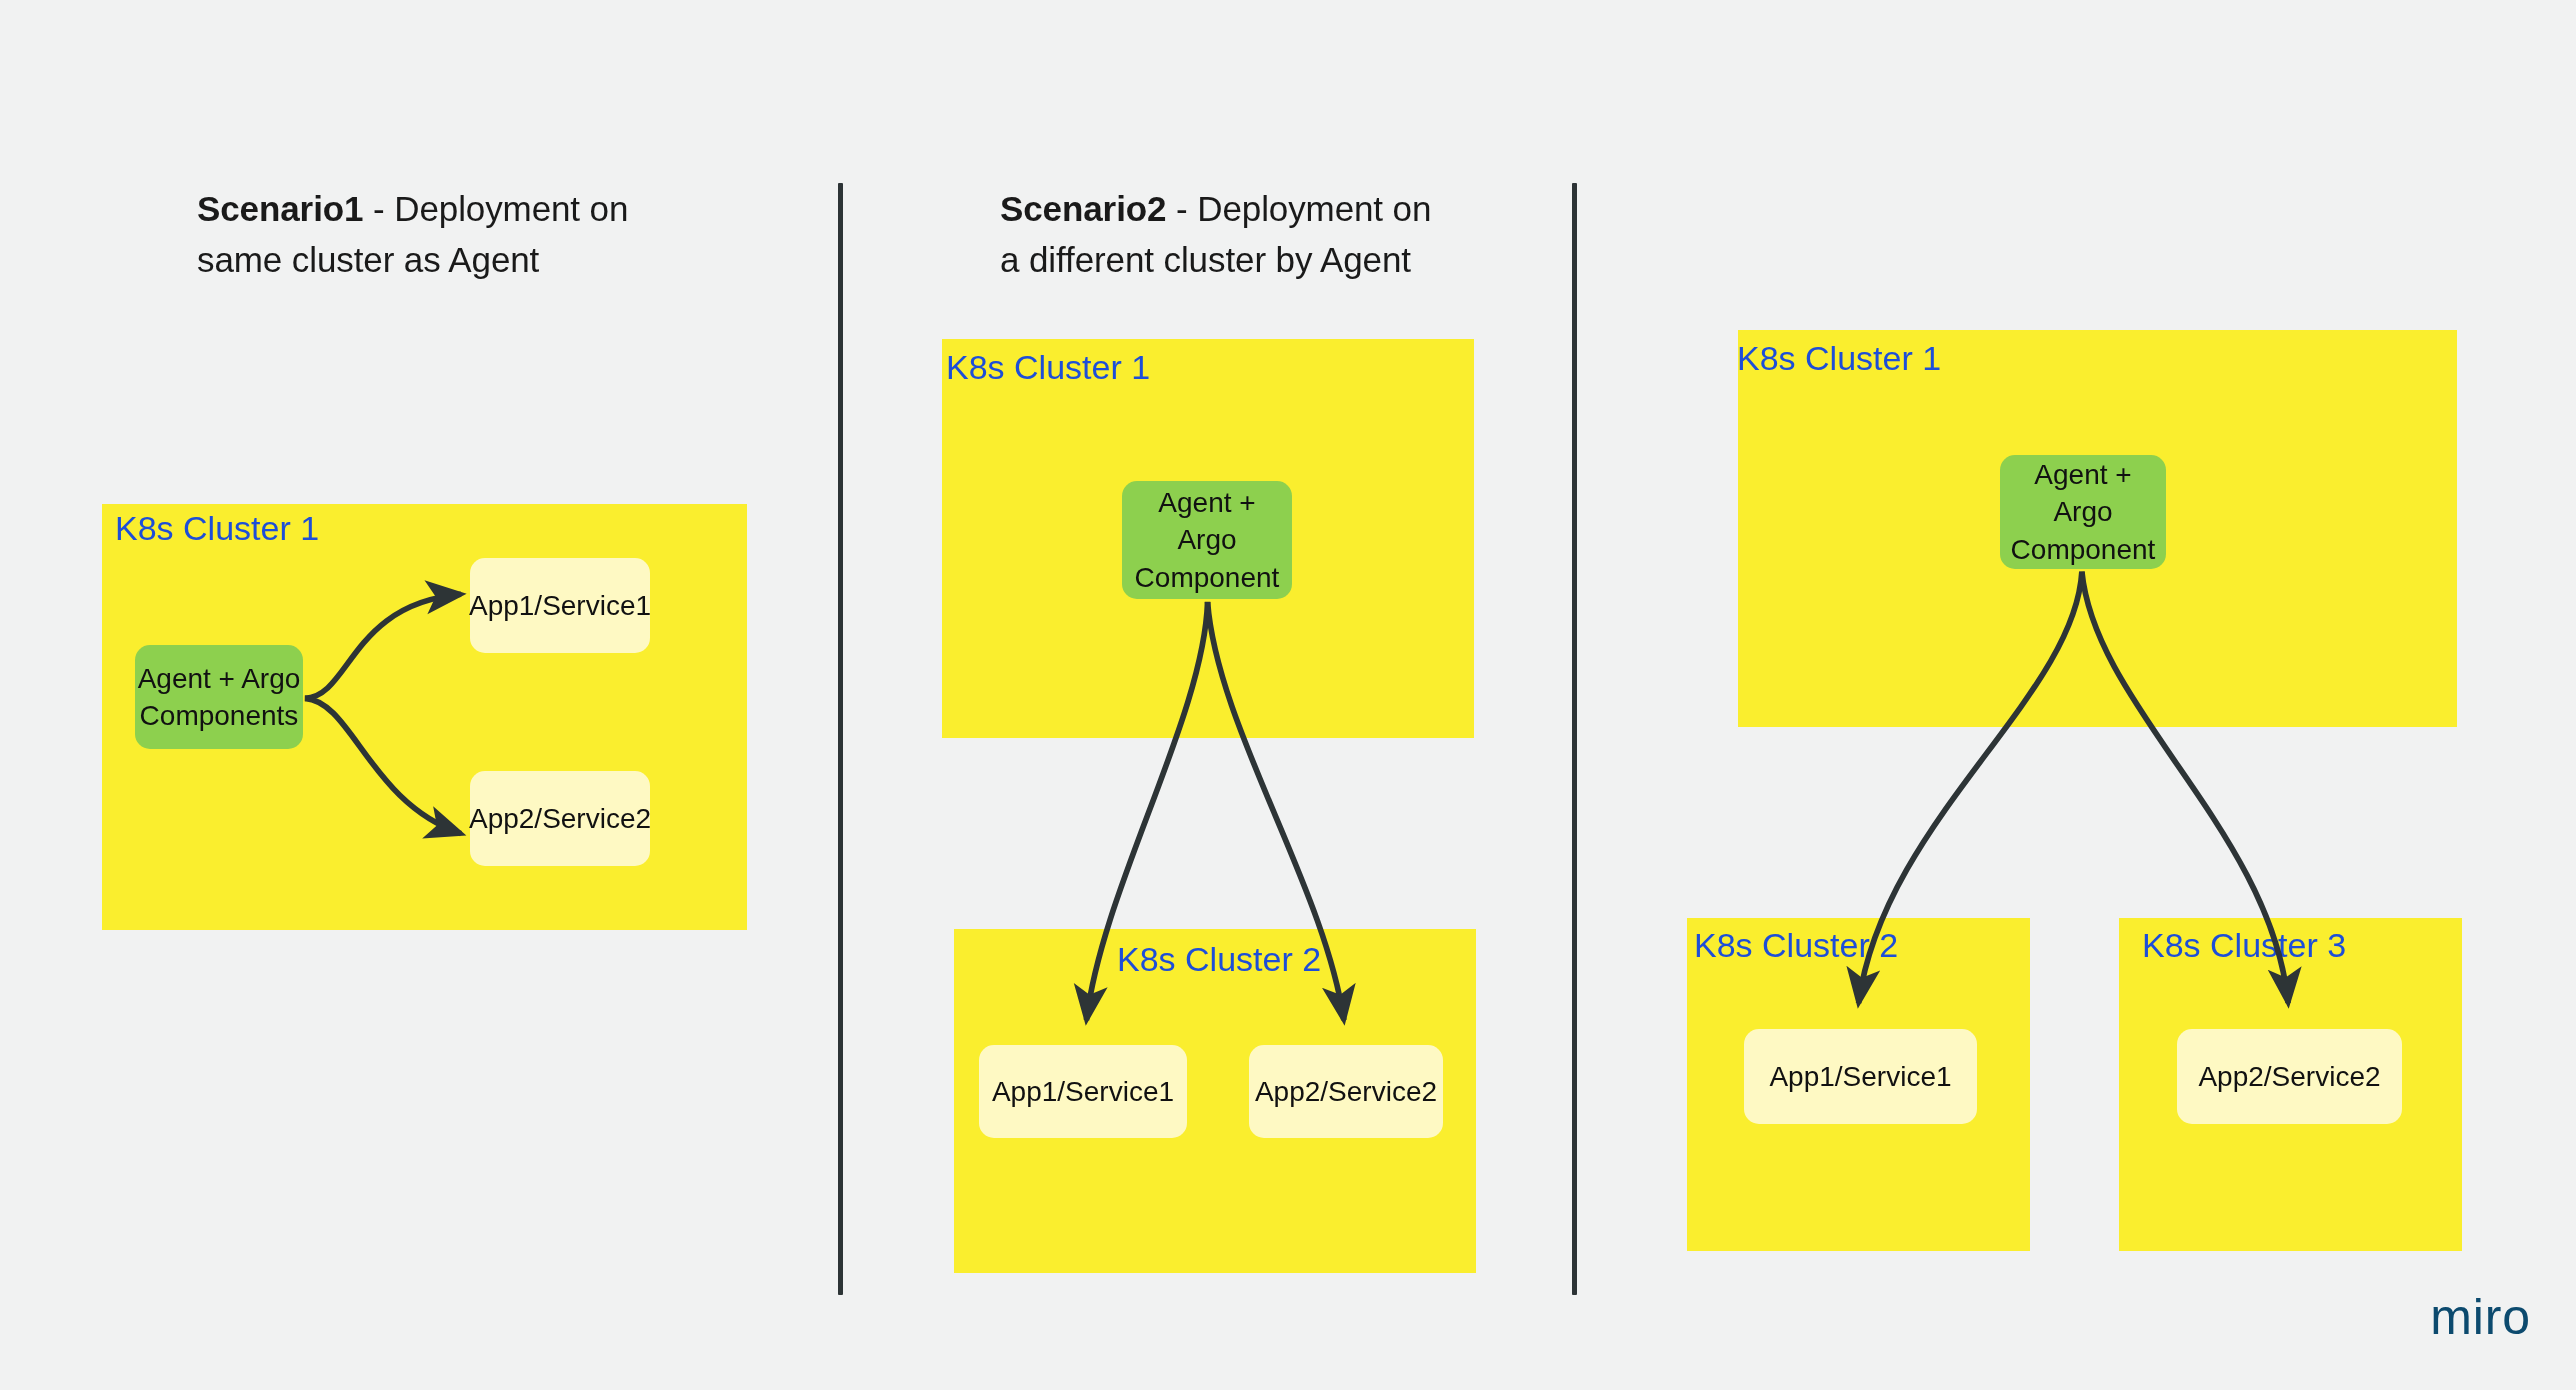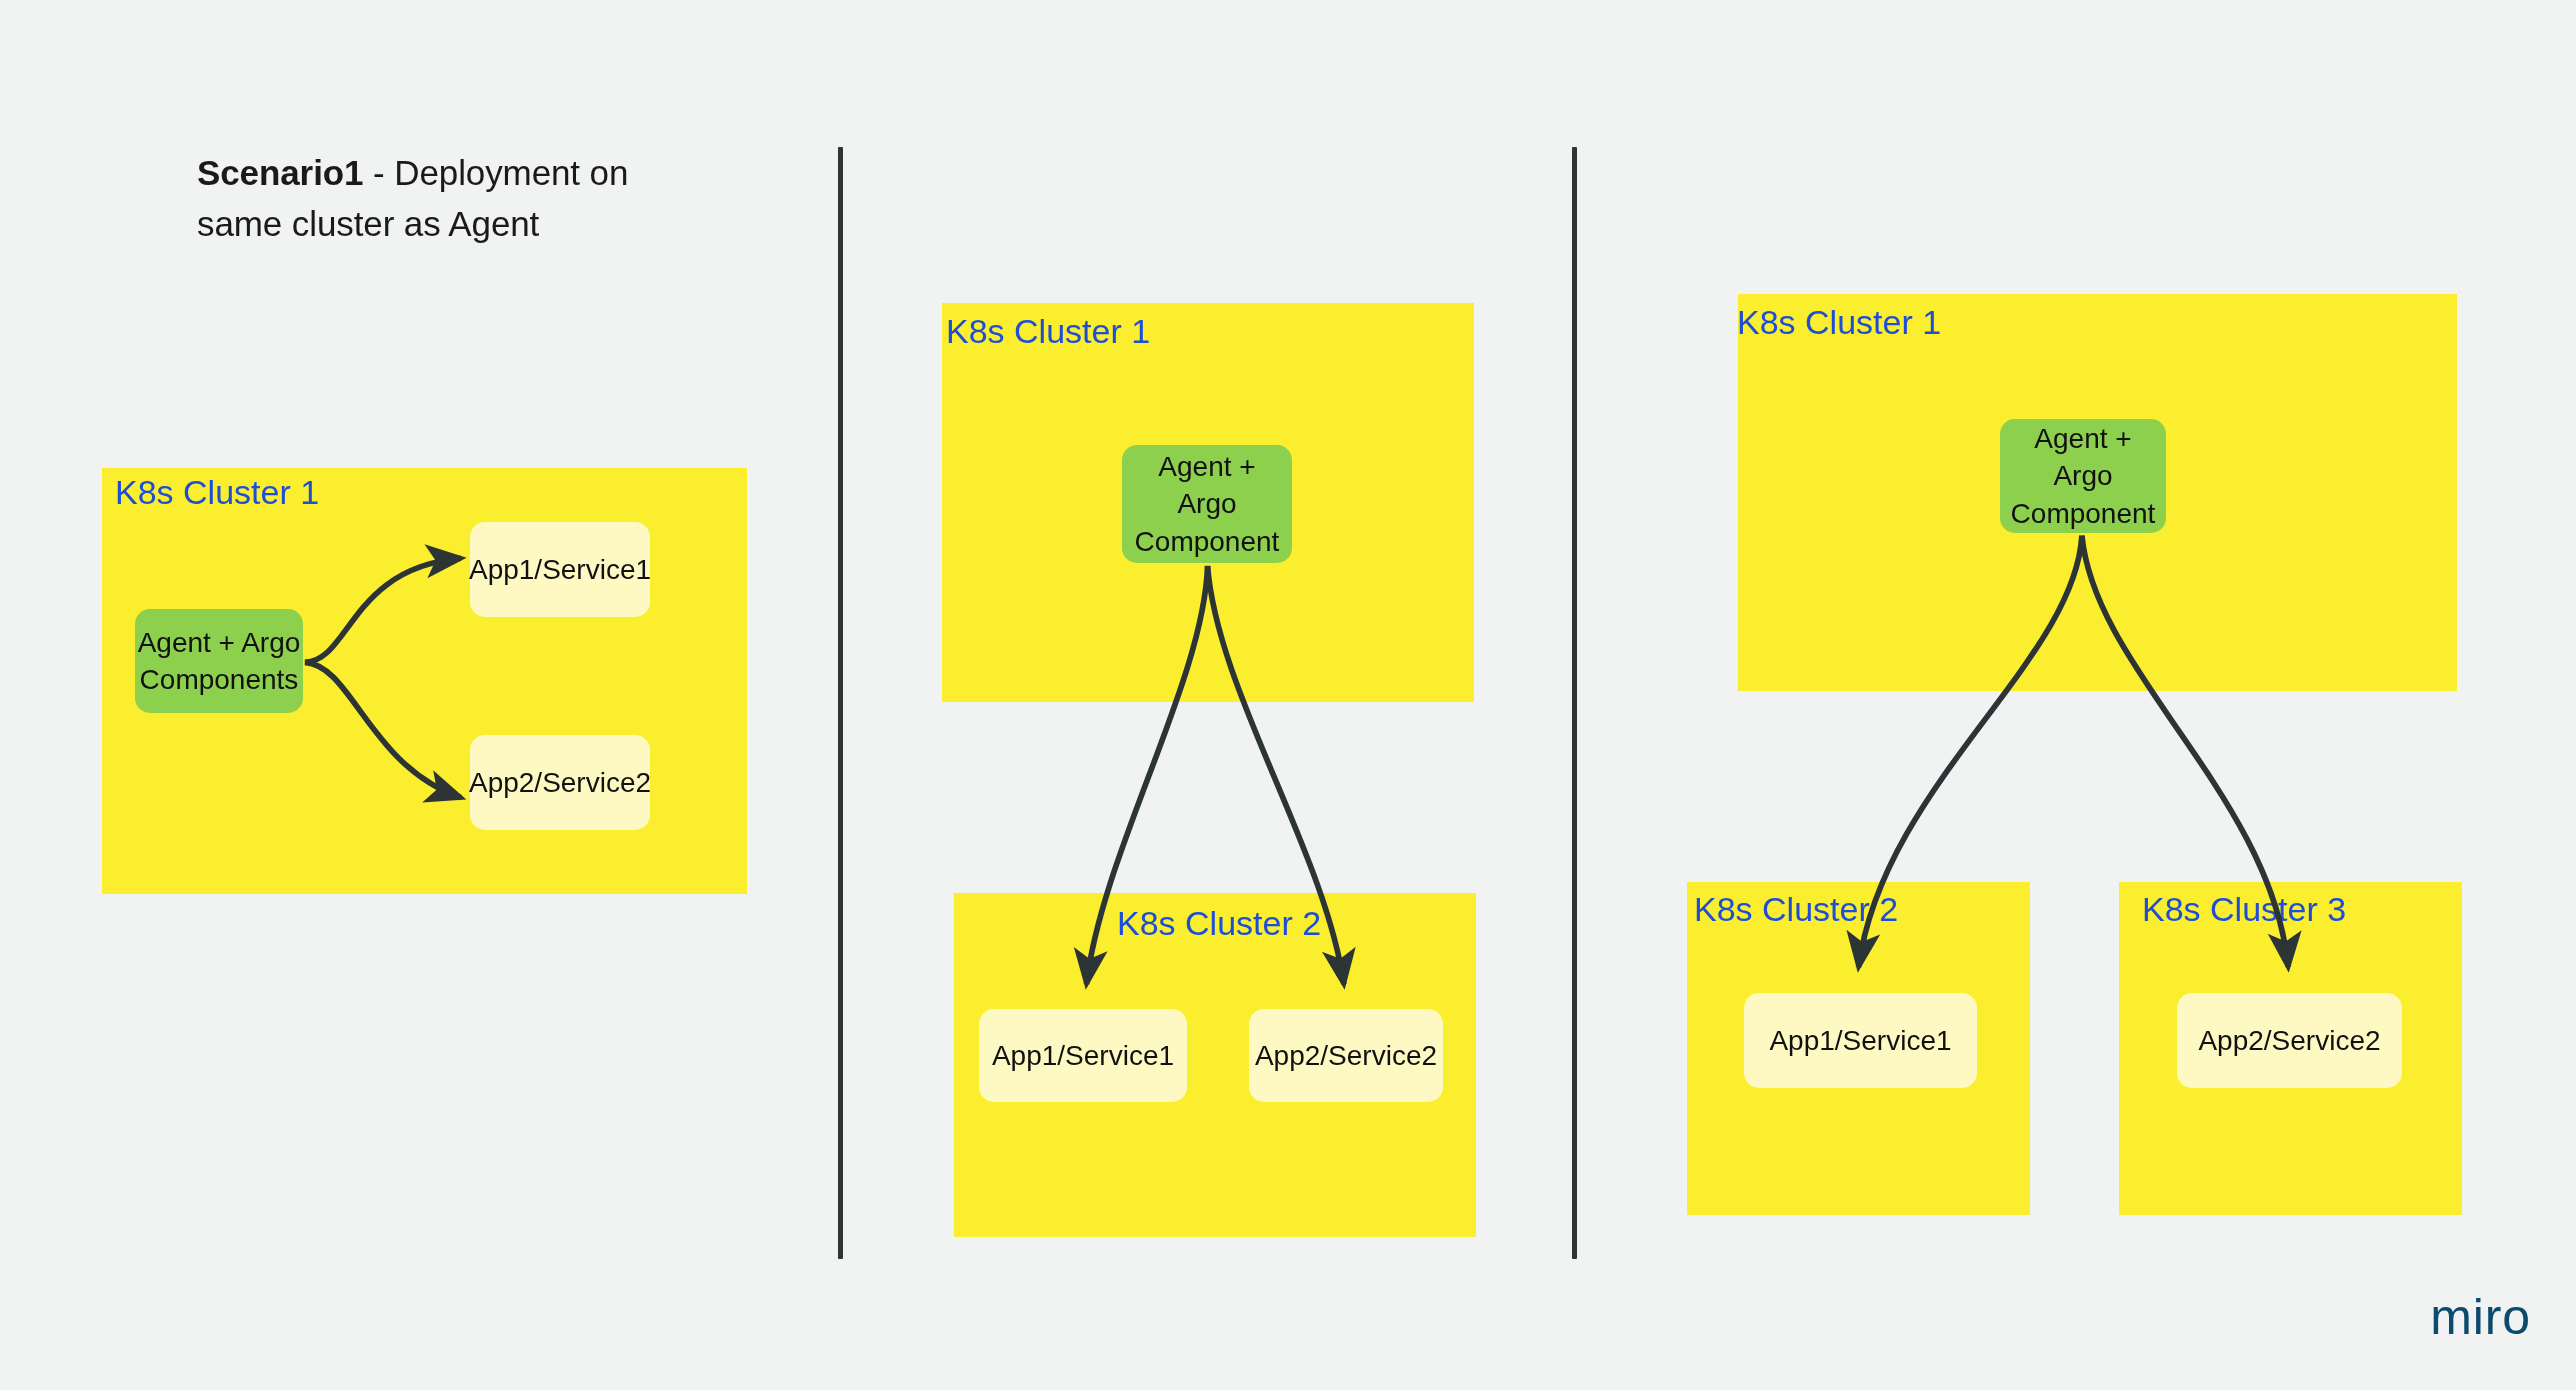--- a/index.html
+++ b/index.html
@@ -10,20 +10,21 @@
     width: 2576px;
     height: 1390px;
     background: #f1f2f2;
     font-family: "Liberation Sans", sans-serif;
     overflow: hidden;
     position: relative;
   }
   #board {
     position: absolute;
     inset: 0;
+    margin-top: 36px;
   }
 
   
   .heading {
     position: absolute;
     font-size: 35px;
     line-height: 1.46;
     color: #1a1a1a;
     white-space: pre-line;
     letter-spacing: -0.1px;
@@ -113,20 +114,22 @@
       </marker>
     </defs>
 
     <path d="M 322 700 C 370 698 370 600 487 590" fill="none" stroke="#2d3436" stroke-width="6" marker-end="url(#ah)"></path>
 
     <path d="M 322 700 C 372 703 390 810 487 843" fill="none" stroke="#2d3436" stroke-width="6" marker-end="url(#ah)"></path>
   </svg>
 
   <div class="divider" style="left:838px; top:147px; height:1112px;"></div>
 
+  <div class="heading" style="left:1000px; top:147px; width:492px;"><span class="bold">Scenario2</span><span> - Deployment on
+a different cluster by Agent</span></div>
 
   <div class="cluster" style="left:942px; top:303px; width:532px; height:399px;"></div>
   <div class="cluster-label" style="left:946px; top:312px;">K8s Cluster 1</div>
 
   <div class="cluster" style="left:954px; top:893px; width:522px; height:344px;"></div>
   <div class="cluster-label" style="left:1117px; top:904px;">K8s Cluster 2</div>
 
   <div class="node green" style="left:1122px; top:445px; width:170px; height:118px;">Agent +
 Argo
 Component</div>

